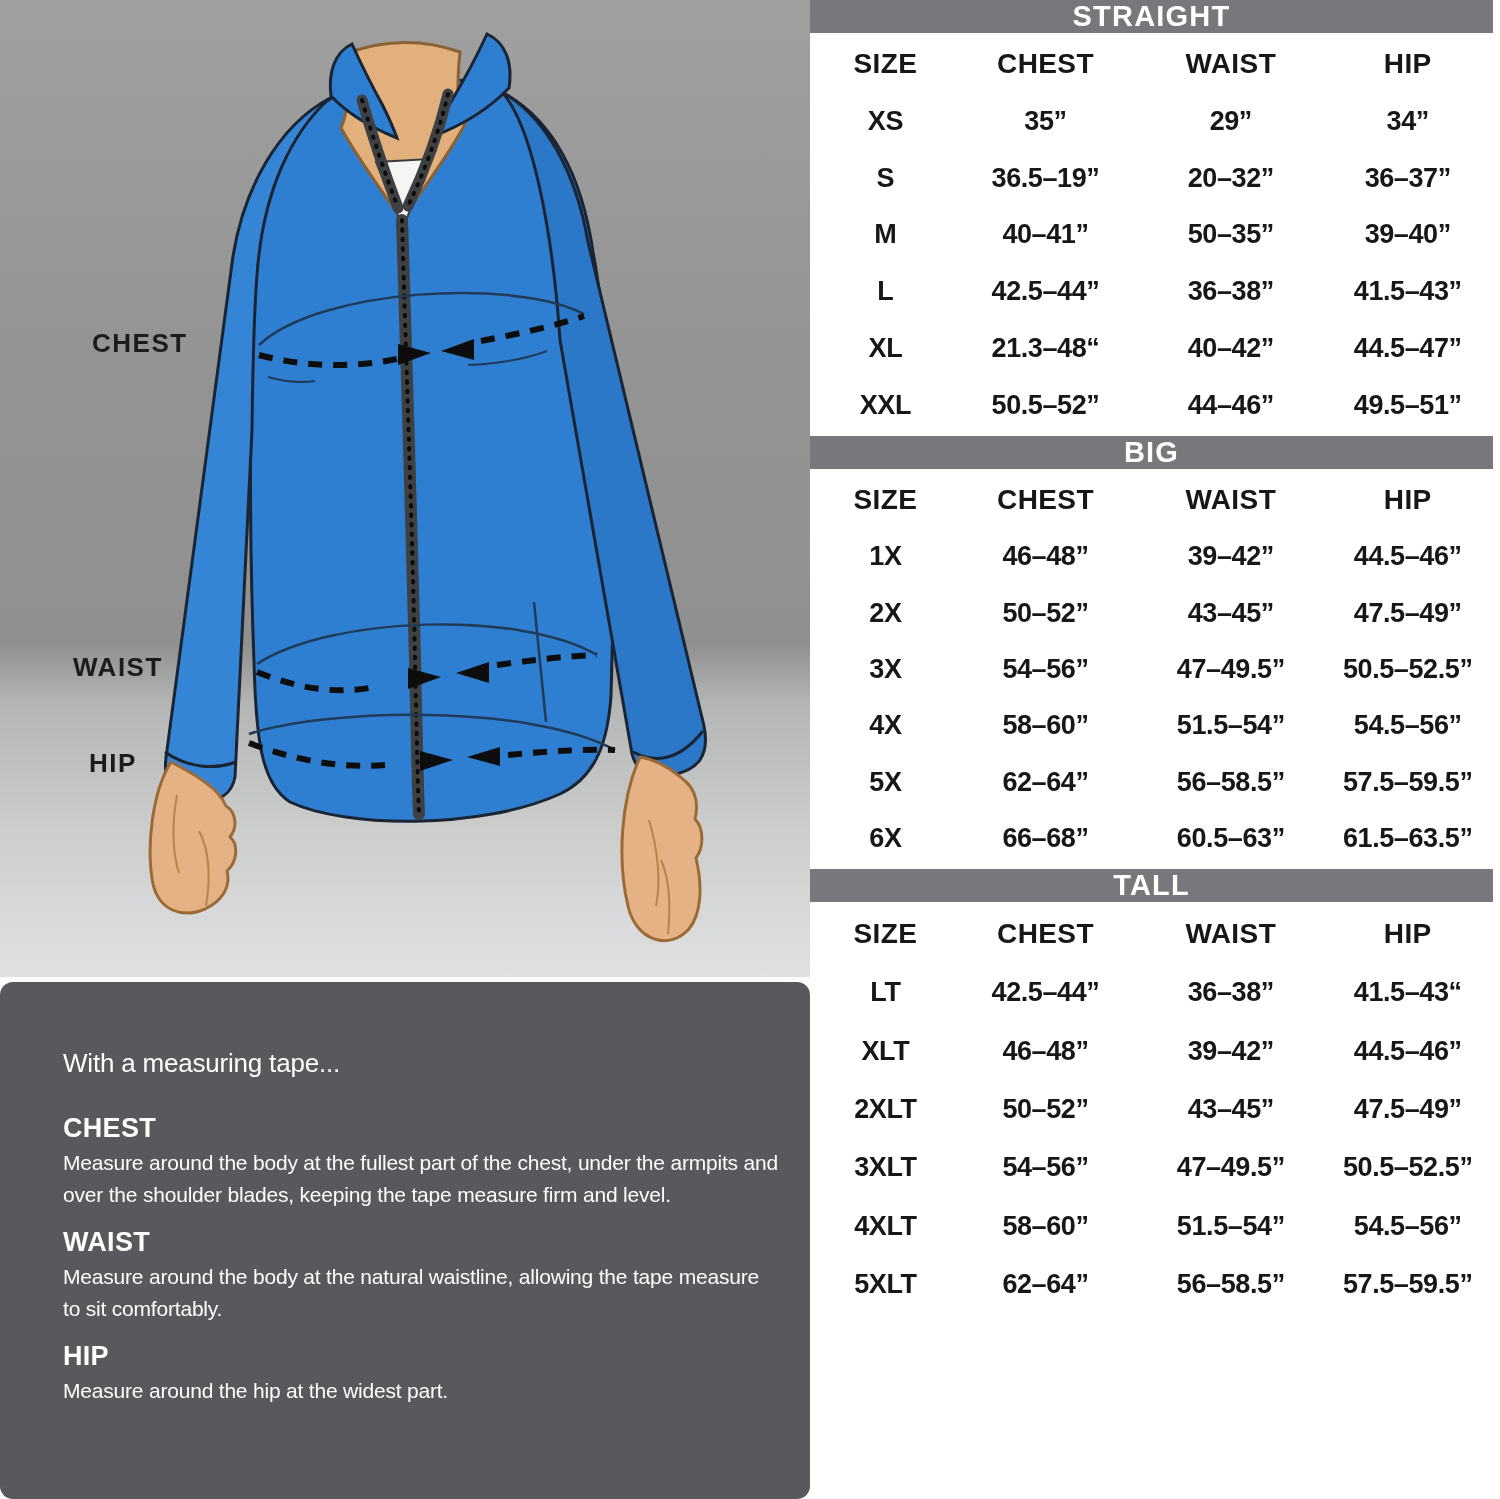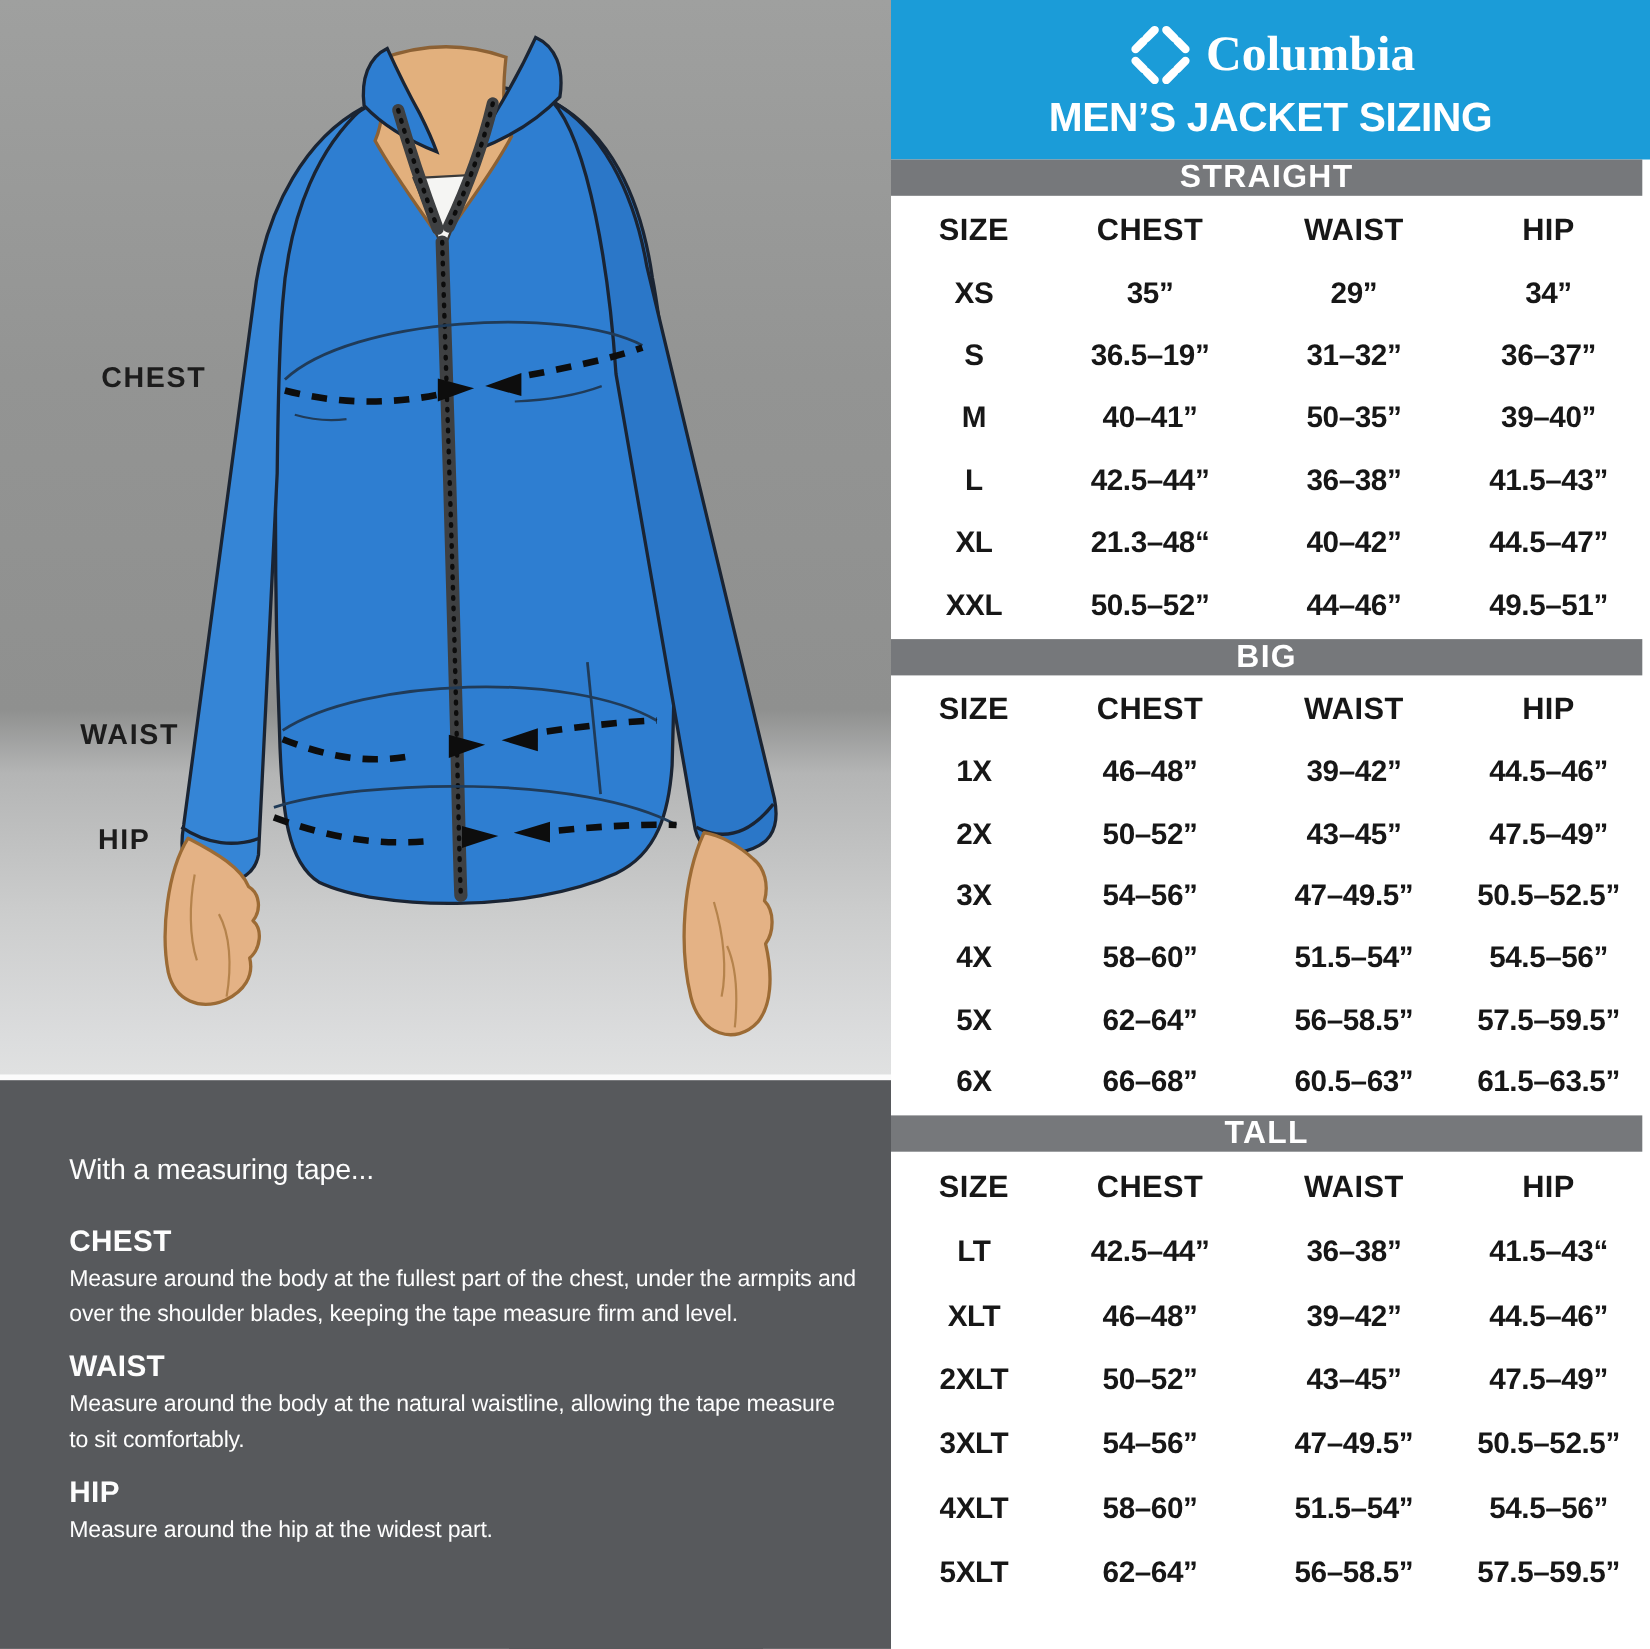--- a/index.html
+++ b/index.html
@@ -13,21 +13,21 @@
   .floor-line{position:absolute;left:0;top:977px;width:810px;height:5px;background:#fbfbfb;}
   .jacket-svg{position:absolute;left:0;top:0;}
   .diagram-label{position:absolute;font-weight:700;font-size:26px;color:#1c1c1c;
     letter-spacing:1.5px;}
   .lbl-chest{left:92px;top:328px;}
   .lbl-waist{left:73px;top:652px;}
   .lbl-hip{left:89px;top:748px;}
 
   
   .instructions{position:absolute;left:0;top:982px;width:810px;height:517px;
-    background:#57595c;color:#fdfdfd;box-sizing:border-box;padding:66px 40px 0 63px;}
+    background:#57595c;color:#fdfdfd;box-sizing:border-box;padding:66px 40px 0 63px;border-radius:13px;}
   .instructions .intro{font-size:26px;margin:0 0 34px 0;letter-spacing:-0.2px;}
   .instructions h3{font-size:27px;font-weight:700;margin:16px 0 3px 0;letter-spacing:0.3px;}
   .instructions p.body{font-size:21px;line-height:32px;margin:0;width:715px;
     letter-spacing:-0.2px;}
 
   
   .right-panel{position:absolute;left:810px;top:0;width:690px;height:1499px;
     background:#ffffff;display:flex;flex-direction:column;}
   .blue-header{height:145px;background:#1b9cd8;color:#ffffff;display:flex;
     flex-direction:column;align-items:center;justify-content:center;gap:4px;}
@@ -138,59 +138,41 @@
     <p class="intro">With a measuring tape...</p>
     <h3>CHEST</h3>
     <p class="body">Measure around the body at the fullest part of the chest, under the armpits and over the shoulder blades, keeping the tape measure firm and level.</p>
     <h3>WAIST</h3>
     <p class="body">Measure around the body at the natural waistline, allowing the tape measure to sit comfortably.</p>
     <h3>HIP</h3>
     <p class="body">Measure around the hip at the widest part.</p>
   </div>
 
   <div class="right-panel">
-    <header class="blue-header">
-      <div class="brand-row">
-        <svg width="64" height="64" viewBox="0 0 64 64">
-          <g fill="#ffffff">
-            <rect x="-9" y="-3.8" width="18" height="7.6" rx="3.8" transform="translate(23,13) rotate(-45)"></rect>
-            <rect x="-9" y="-3.8" width="18" height="7.6" rx="3.8" transform="translate(13,23) rotate(-45)"></rect>
-            <rect x="-9" y="-3.8" width="18" height="7.6" rx="3.8" transform="translate(41,13) rotate(45)"></rect>
-            <rect x="-9" y="-3.8" width="18" height="7.6" rx="3.8" transform="translate(51,23) rotate(45)"></rect>
-            <rect x="-9" y="-3.8" width="18" height="7.6" rx="3.8" transform="translate(51,41) rotate(-45)"></rect>
-            <rect x="-9" y="-3.8" width="18" height="7.6" rx="3.8" transform="translate(41,51) rotate(-45)"></rect>
-            <rect x="-9" y="-3.8" width="18" height="7.6" rx="3.8" transform="translate(13,41) rotate(45)"></rect>
-            <rect x="-9" y="-3.8" width="18" height="7.6" rx="3.8" transform="translate(23,51) rotate(45)"></rect>
-          </g>
-        </svg>
-        <span class="brand">Columbia</span>
-      </div>
-      <div class="panel-title">MEN’S JACKET SIZING</div>
-    </header>
 
     <div class="band">
       <span>STRAIGHT</span>
     </div>
     <div class="size-table" id="t1">
       <div class="row head">
         <span class="c">SIZE</span>
         <span class="c">CHEST</span>
         <span class="c">WAIST</span>
         <span class="c">HIP</span>
       </div>
       <div class="row">
         <span class="c">XS</span>
         <span class="c">35”</span>
         <span class="c">29”</span>
         <span class="c">34”</span>
       </div>
       <div class="row">
         <span class="c">S</span>
         <span class="c">36.5–19”</span>
-        <span class="c">31–32”</span>
+        <span class="c">20–32”</span>
         <span class="c">36–37”</span>
       </div>
       <div class="row">
         <span class="c">M</span>
         <span class="c">40–41”</span>
         <span class="c">50–35”</span>
         <span class="c">39–40”</span>
       </div>
       <div class="row">
         <span class="c">L</span>

